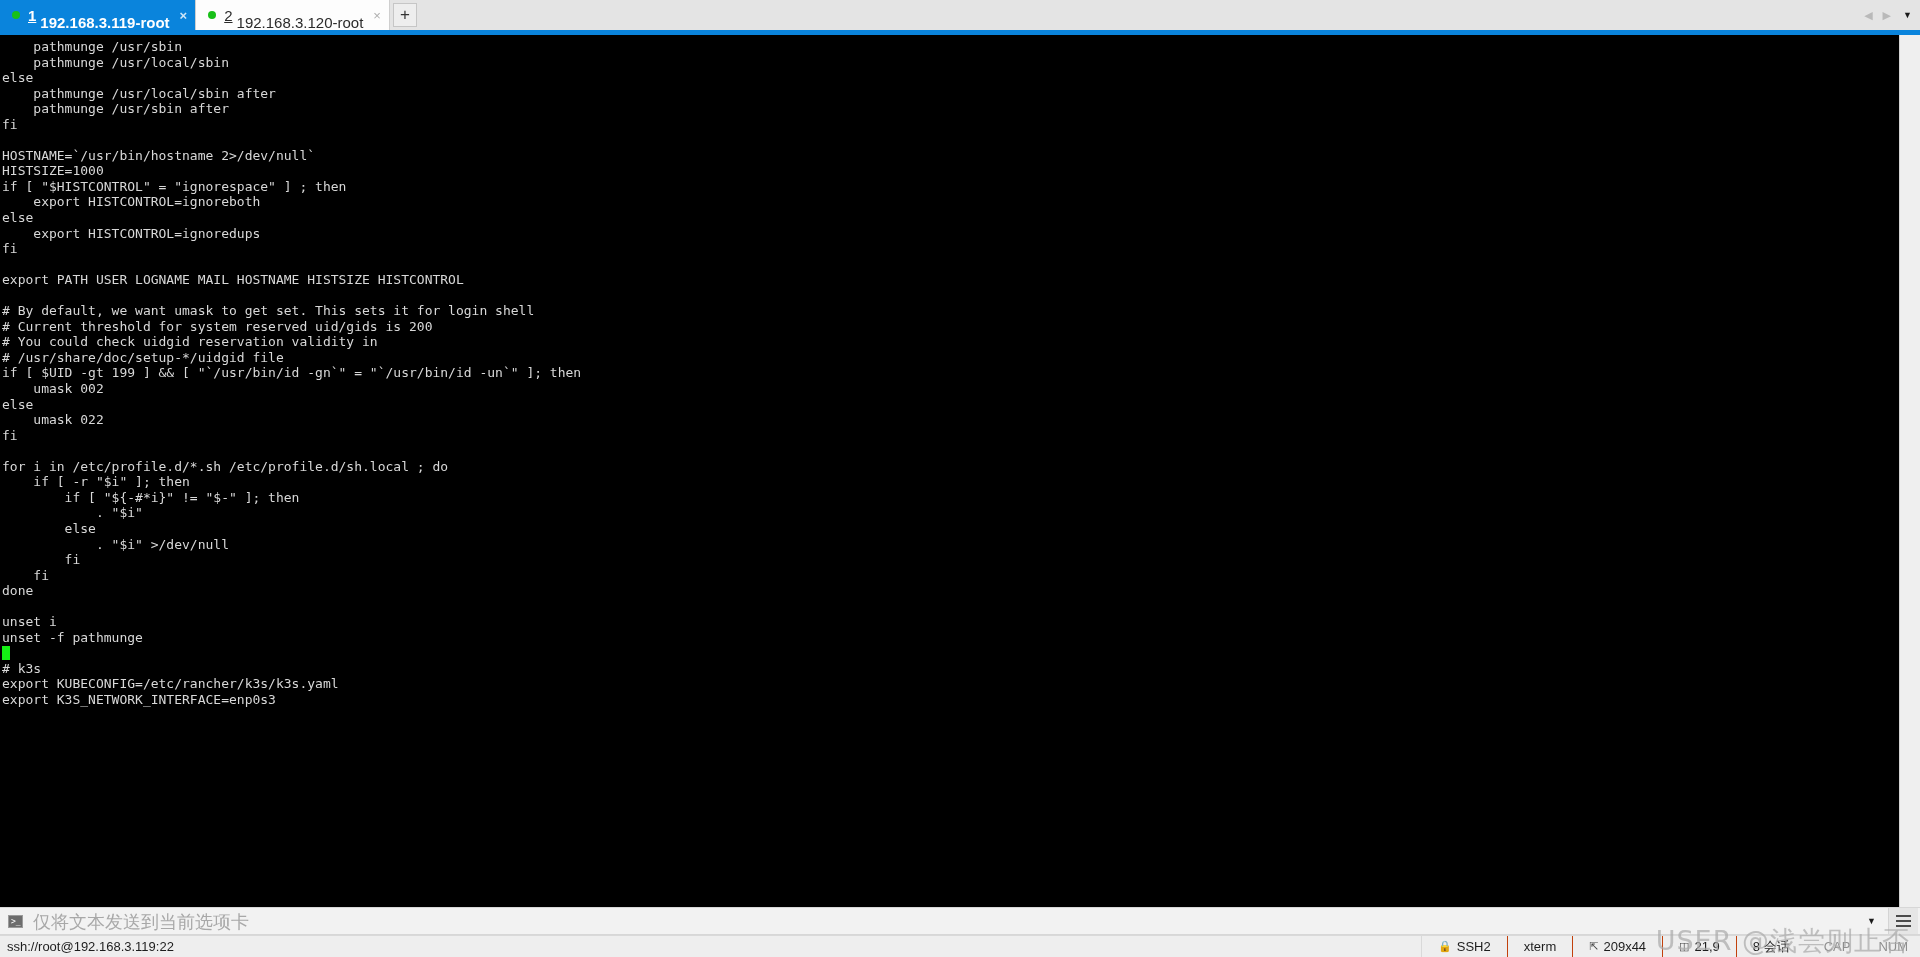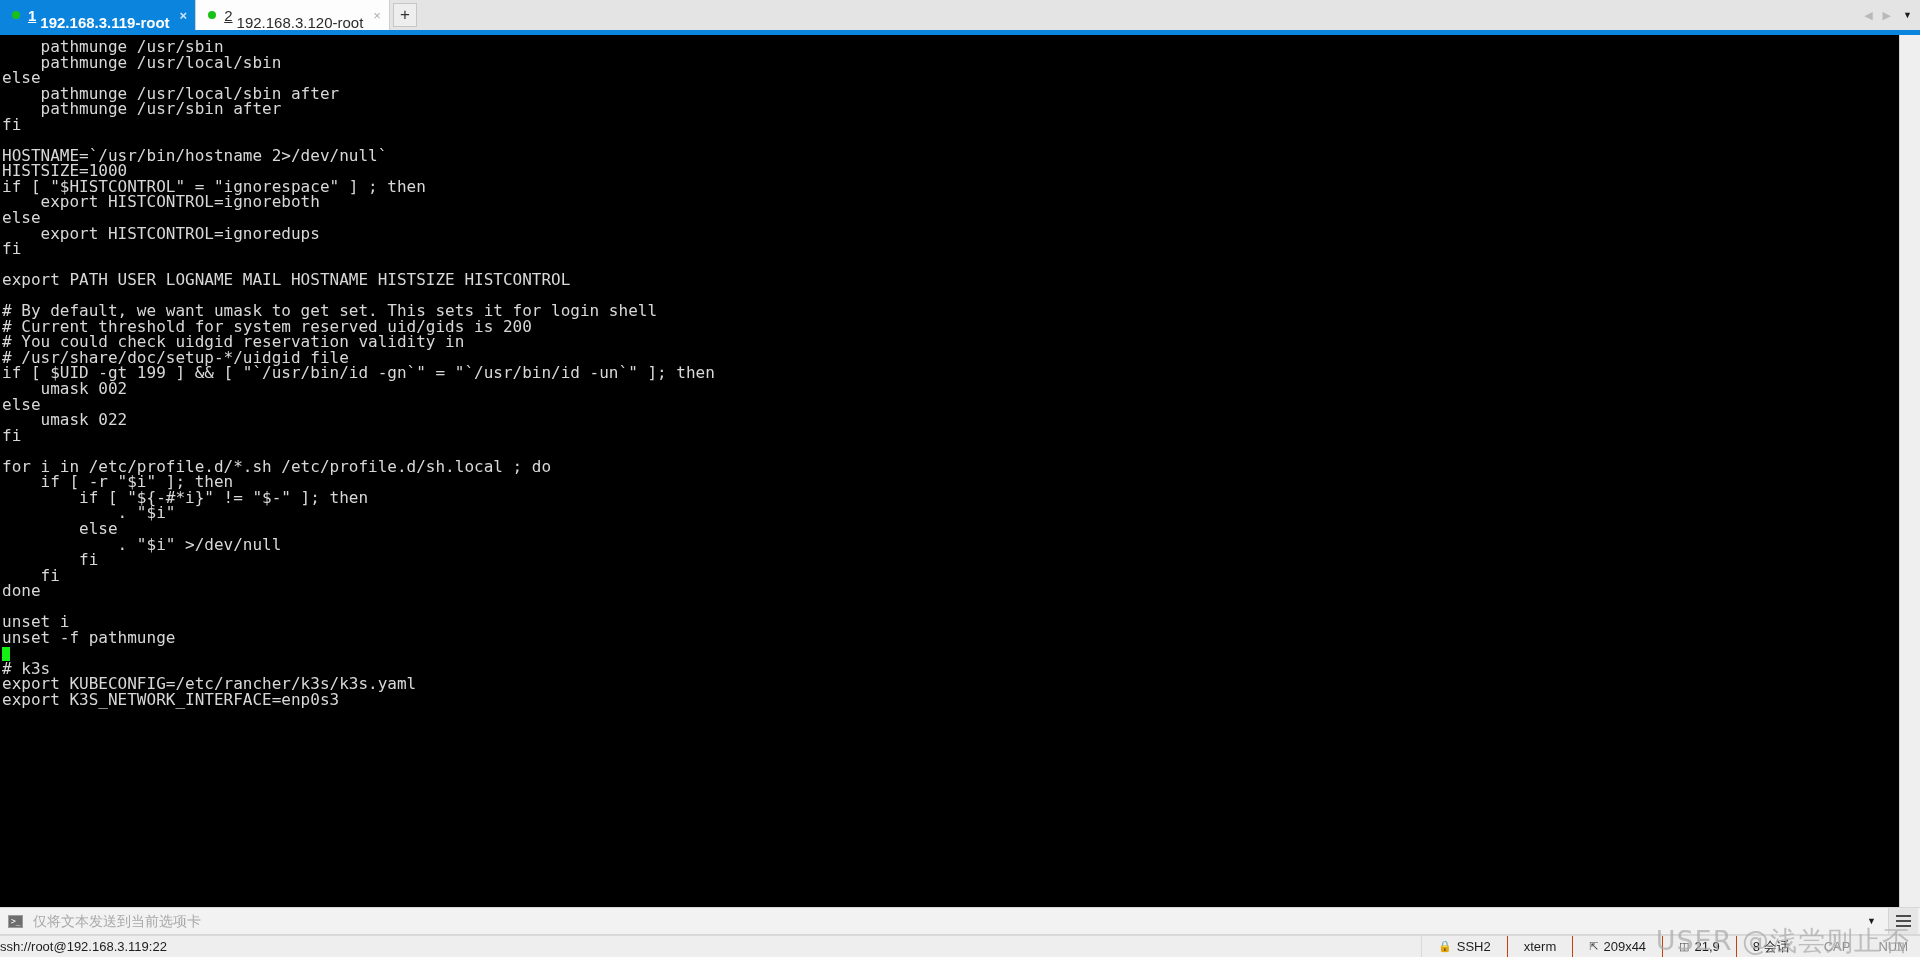--- a/index.html
+++ b/index.html
@@ -113,21 +113,21 @@
     flex: 1 1 auto;
     display: flex;
     background: #000000;
     overflow: hidden;
   }
   .term {
     flex: 1 1 auto;
     background: #000000;
     color: #d8d8d8;
     font-family: "DejaVu Sans Mono", "Liberation Mono", monospace;
-    font-size: 16px;
+    font-size: 13px;
     line-height: 15.55px;
     padding: 4px 0 0 2px;
     white-space: pre;
     overflow: hidden;
     letter-spacing: 0px;
   }
   .term .line { height: 15.55px; }
   .cursor-block {
     display: inline-block;
     width: 8.2px;
@@ -163,21 +163,21 @@
     padding-left: 2px;
     margin-right: 8px;
     flex: 0 0 15px;
     font-family: "DejaVu Sans Mono", monospace;
   }
   .cmd-input {
     flex: 1 1 auto;
     border: none;
     outline: none;
     background: transparent;
-    font-size: 14px;
+    font-size: 18px;
     font-family: "DejaVu Sans", "Liberation Sans", sans-serif;
     color: #1d4ed8;
     height: 24px;
   }
   .cmd-input::placeholder { color: #a8a8a8; }
   .cmd-caret {
     font-size: 9px;
     color: #1a1a1a;
     padding: 0 12px 0 6px;
     cursor: pointer;
@@ -202,20 +202,21 @@
   .statusbar {
     position: relative;
     flex: 0 0 22px;
     height: 22px;
     background: #eeeeee;
     border-top: 1px solid #d9d9d9;
     display: flex;
     align-items: center;
     font-size: 13px;
     color: #1d1d1d;
+    padding-left: 7px;
   }
   .status-left { white-space: nowrap; }
   .status-right {
     margin-left: auto;
     display: flex;
     align-items: center;
     height: 22px;
   }
   .status-cell {
     display: flex;

